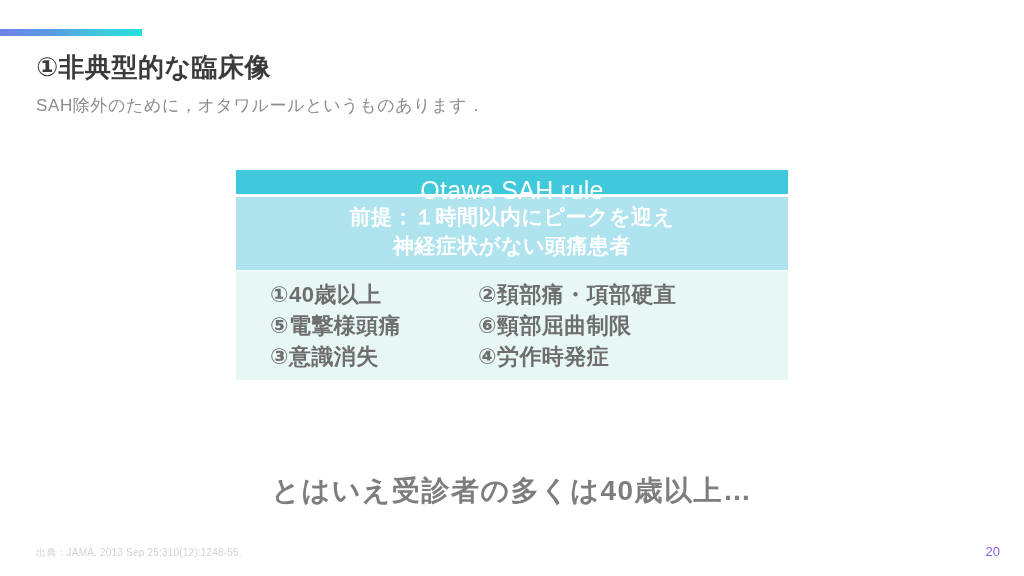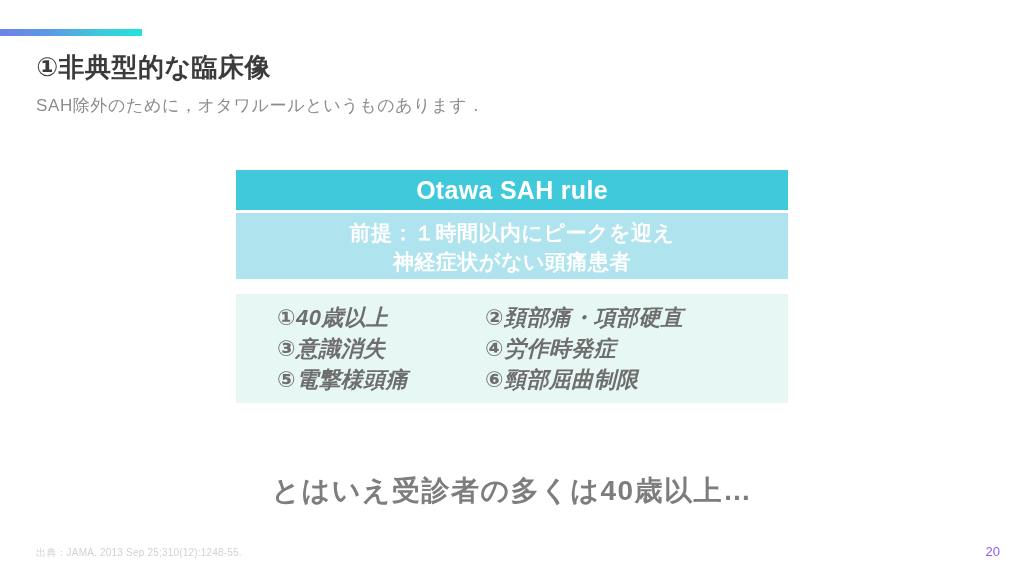--- a/index.html
+++ b/index.html
@@ -53,47 +53,46 @@
 
   
   .rule-card {
     position: absolute;
     left: 236px;
     top: 170px;
     width: 552px;
   }
   .rule-header {
     background: #3fc9da;
-    height: 40px;
+    height: 24px;
     line-height: 40px;
     text-align: center;
     color: #ffffff;
     font-size: 25px;
-    font-weight: bold;
+    font-weight: normal;
     letter-spacing: 0.3px;
   }
   .rule-premise {
     background: #afe3ee;
     margin-top: 3px;
-    padding: 5px 0 3px 0;
+    padding: 5px 0 10px 0;
     text-align: center;
     color: #ffffff;
     font-size: 21px;
     font-weight: bold;
     line-height: 29px;
     letter-spacing: 0.5px;
   }
   .rule-premise .pline {
     display: block;
   }
   .rule-body {
     background: #e7f7f4;
-    margin-top: 15px;
-    padding: 8px 0 8px 7px;
-    font-style: italic;
+    margin-top: 1px;
+    padding: 8px 0 8px 0;
   }
   .crit-row {
     display: flex;
     padding-left: 34px;
     font-size: 22px;
     font-weight: bold;
     color: #6e6e6e;
     line-height: 31px;
     letter-spacing: 0.4px;
   }
@@ -173,29 +172,29 @@
     </div>
 
     <div class="rule-body">
 
       <div class="crit-row">
         <span class="crit-cell-a">①40歳以上</span>
         <span class="crit-cell-b">②頚部痛・項部硬直</span>
       </div>
 
       <div class="crit-row">
+        <span class="crit-cell-a">⑤電撃様頭痛</span>
+        <span class="crit-cell-b">⑥頸部屈曲制限</span>
+      </div>
+
+      <div class="crit-row">
         <span class="crit-cell-a">③意識消失</span>
         <span class="crit-cell-b">④労作時発症</span>
       </div>
 
-      <div class="crit-row">
-        <span class="crit-cell-a">⑤電撃様頭痛</span>
-        <span class="crit-cell-b">⑥頸部屈曲制限</span>
-      </div>
-
 
     </div>
   </div>
 
   <div class="closing-note">とはいえ受診者の多くは40歳以上…</div>
 
   <div class="source-note">出典：JAMA. 2013 Sep 25;310(12):1248-55.</div>
 
   <div class="page-number">20</div>
 

